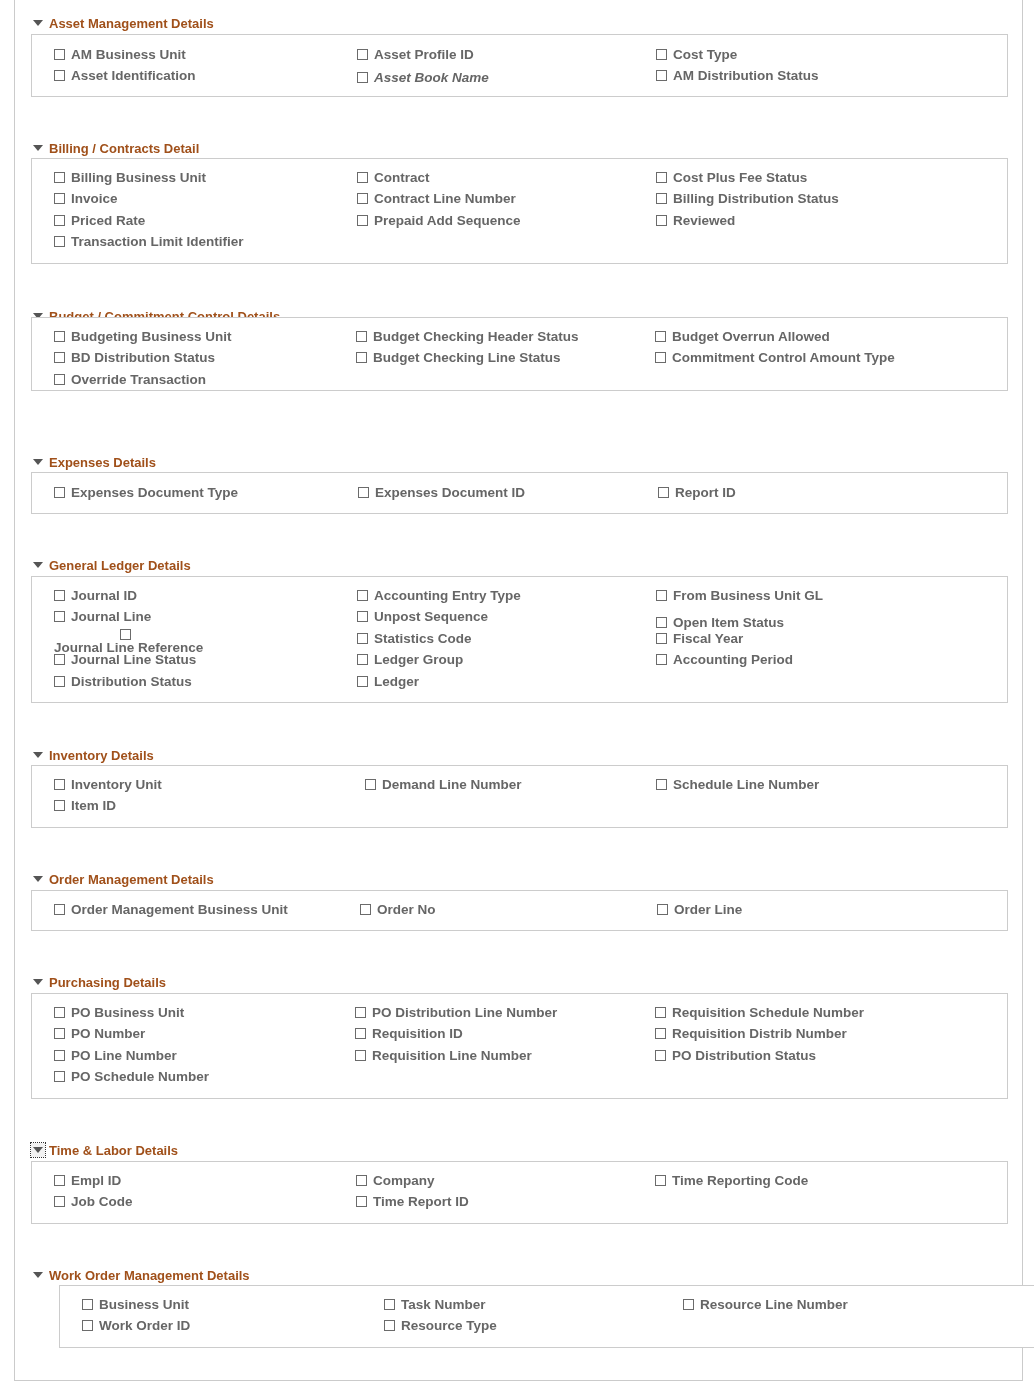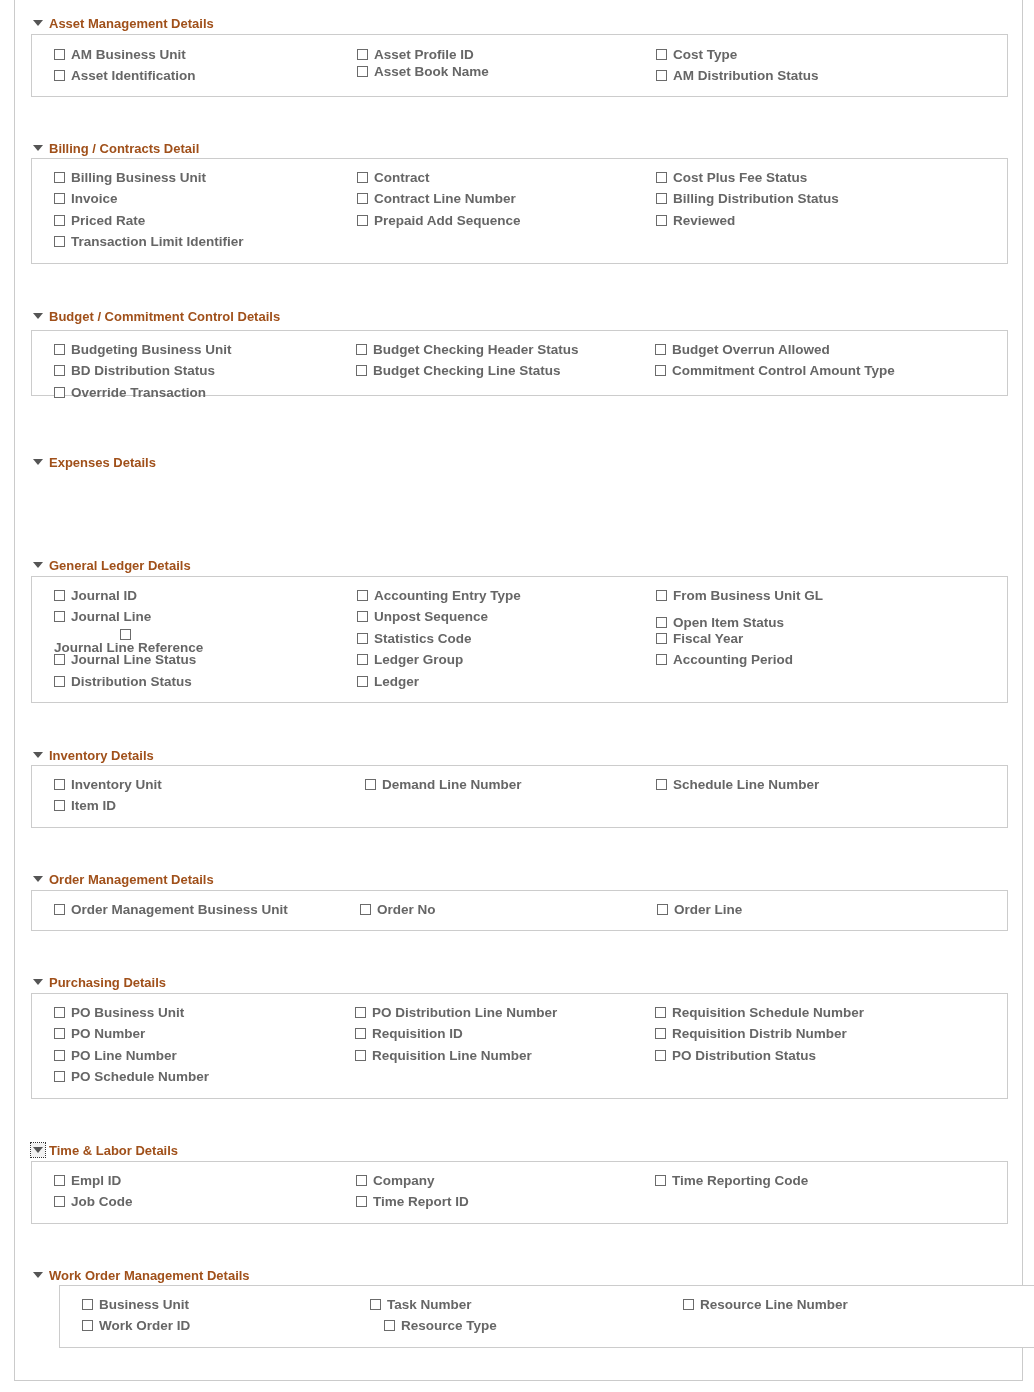--- a/index.html
+++ b/index.html
@@ -116,21 +116,21 @@
           <span class="lbl">AM Business Unit</span>
         </label>
         <label class="item" style="left: 22px; top: 31.6px;">
           <span class="cb"></span>
           <span class="lbl">Asset Identification</span>
         </label>
         <label class="item" style="left: 325px; top: 10px;">
           <span class="cb"></span>
           <span class="lbl">Asset Profile ID</span>
         </label>
-        <label class="item" style="left: 325px; top: 27px;">
+        <label class="item" style="left: 325px; top: 33px; font-style: italic;">
           <span class="cb"></span>
           <span class="lbl">Asset Book Name</span>
         </label>
         <label class="item" style="left: 624px; top: 10px;">
           <span class="cb"></span>
           <span class="lbl">Cost Type</span>
         </label>
         <label class="item" style="left: 624px; top: 31.6px; text-align: center;">
           <span class="cb"></span>
           <span class="lbl">AM Distribution Status</span>
@@ -187,21 +187,21 @@
         </label>
       </div>
     </div>
     <div class="section" style="top: 306px; height: 105px;">
       <div class="sec-header">
         <span class="toggle">
           <span class="tri"></span>
         </span>
         <span class="sec-title">Budget / Commitment Control Details</span>
       </div>
-      <div class="box" style="top: 24px; height: 66px;">
+      <div class="box" style="top: 11px; height: 74px;">
         <label class="item" style="left: 22px; top: 9px;">
           <span class="cb"></span>
           <span class="lbl">Budgeting Business Unit</span>
         </label>
         <label class="item" style="left: 22px; top: 30.6px;">
           <span class="cb"></span>
           <span class="lbl">BD Distribution Status</span>
         </label>
         <label class="item" style="left: 22px; top: 52.2px;">
           <span class="cb"></span>
@@ -225,20 +225,34 @@
         </label>
       </div>
     </div>
     <div class="section" style="top: 452px; height: 62px;">
       <div class="sec-header">
         <span class="toggle">
           <span class="tri"></span>
         </span>
         <span class="sec-title">Expenses Details</span>
       </div>
+      <div class="box" style="top: 20px; height: 42px;">
+        <label class="item" style="left: 22px; top: 10px;">
+          <span class="cb"></span>
+          <span class="lbl">Expenses Document Type</span>
+        </label>
+        <label class="item" style="left: 326px; top: 10px;">
+          <span class="cb"></span>
+          <span class="lbl">Expenses Document ID</span>
+        </label>
+        <label class="item" style="left: 626px; top: 10px;">
+          <span class="cb"></span>
+          <span class="lbl">Report ID</span>
+        </label>
+      </div>
     </div>
     <div class="section" style="top: 555px; height: 148px;">
       <div class="sec-header">
         <span class="toggle">
           <span class="tri"></span>
         </span>
         <span class="sec-title">General Ledger Details</span>
       </div>
       <div class="box" style="top: 21px; height: 127px;">
         <label class="item" style="left: 22px; top: 9px;">
@@ -436,21 +450,21 @@
       </div>
       <div class="box" style="top: 20px; height: 63px; margin-left: 28px;">
         <label class="item" style="left: 22px; top: 9px;">
           <span class="cb"></span>
           <span class="lbl">Business Unit</span>
         </label>
         <label class="item" style="left: 22px; top: 30.6px;">
           <span class="cb"></span>
           <span class="lbl">Work Order ID</span>
         </label>
-        <label class="item" style="left: 310px; top: 9px;">
+        <label class="item" style="left: 324px; top: 9px;">
           <span class="cb"></span>
           <span class="lbl">Task Number</span>
         </label>
         <label class="item" style="left: 324px; top: 30.6px;">
           <span class="cb"></span>
           <span class="lbl">Resource Type</span>
         </label>
         <label class="item" style="left: 623px; top: 9px;">
           <span class="cb"></span>
           <span class="lbl">Resource Line Number</span>

